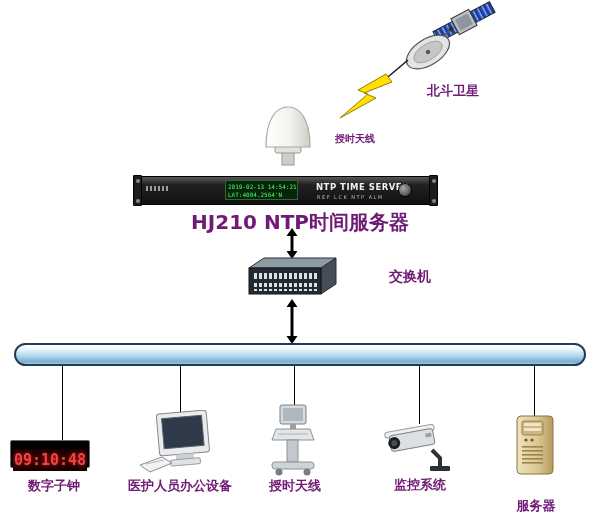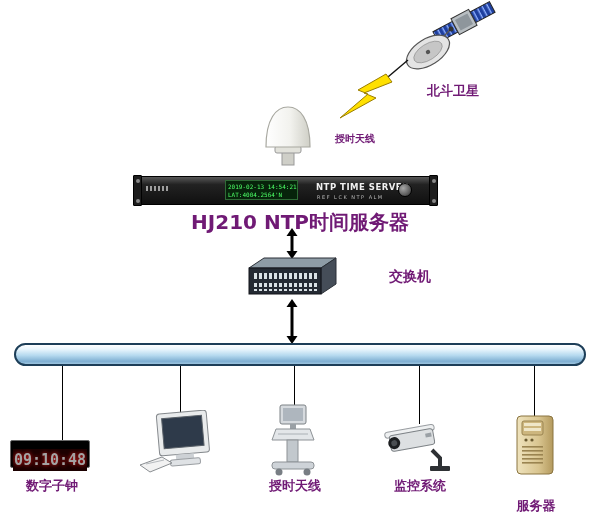--- a/index.html
+++ b/index.html
@@ -36,21 +36,21 @@
     font-size:8.5px; font-weight:bold; letter-spacing:.5px; white-space:nowrap; }
   .indicators { position:absolute; left:184px; top:19px; color:#b9b9b9; font-size:5px; letter-spacing:1.5px; white-space:nowrap; }
   .knob { position:absolute; right:26px; top:8px; width:14px; height:14px; border-radius:50%;
     background:radial-gradient(circle at 35% 35%,#a8a8a8,#2e2e2e); border:1px solid #000; }
 
   
   .clock { position:absolute; left:10px; top:440px; width:80px; height:28px; background:#000;
     border:1px solid #6a6a6a; border-radius:2px; display:flex; align-items:center; justify-content:center; }
   .clock-display { width:74px; height:22px; background:#1c0000; text-align:center; line-height:22px;
     font-family:"DejaVu Sans Mono","Liberation Mono",monospace; font-weight:bold; font-size:15px;
-    color:#a3a3a3; text-shadow:0 0 4px rgba(255,30,30,.85);margin-top:12px; }
+    color:#ef4444; text-shadow:0 0 4px rgba(255,30,30,.85);margin-top:12px; }
 </style>
 </head>
 <body>
 
 <div class="canvas">
 
   <div class="drop-line" style="left:62px;  top:364px; height:78px;"></div>
   <div class="drop-line" style="left:180px; top:364px; height:52px;"></div>
   <div class="drop-line" style="left:294px; top:364px; height:44px;"></div>
   <div class="drop-line" style="left:419px; top:364px; height:60px;"></div>
@@ -143,32 +143,33 @@
     <rect x="9" y="15" width="66" height="8" fill="url(#ports)"></rect>
     <rect x="9" y="27" width="66" height="8" fill="url(#ports)"></rect>
   </svg>
   <div class="label" style="left:344px; top:268px; width:52px; font-size:14px;margin-left:40px;">交换机</div>
 
   <div class="bus"></div>
 
   <div class="clock">
     <div class="clock-display">09:10:48</div>
   </div>
-  <div class="label" style="left:12px; top:479px; width:80px;">数字子钟</div>
+  <div class="label" style="left:0; top:479px; width:80px;text-align:right;">数字子钟</div>
 
   <svg class="abs" style="left:138px; top:410px;" width="84" height="64" viewBox="0 0 84 64">
     <g transform="rotate(-5 45 24)">
       <rect x="20" y="2" width="50" height="42" rx="3" fill="#e9ebec" stroke="#85898d"></rect>
       <rect x="25" y="7" width="40" height="30" fill="#2e3a4a" stroke="#596068"></rect>
       <rect x="36" y="44" width="18" height="5" fill="#cdd1d5"></rect>
       <rect x="30" y="49" width="30" height="6" rx="2" fill="#dfe2e5" stroke="#9a9ea2"></rect>
     </g>
     <polygon points="2,55 24,47 34,53 12,62" fill="#f2f2f2" stroke="#8a8e92"></polygon>
     <line x1="8" y1="54" x2="26" y2="50" stroke="#b5b9bd"></line>
   </svg>
+  <div class="label" style="left:120px; top:479px; width:120px;">医护人员办公设备</div>
 
   <svg class="abs" style="left:264px; top:404px;" width="62" height="72" viewBox="0 0 62 72">
     <rect x="16" y="1" width="26" height="19" rx="2" fill="#d6dade" stroke="#7d8286"></rect>
     <rect x="19" y="4" width="20" height="13" fill="#aeb6be"></rect>
     <rect x="26" y="20" width="6" height="5" fill="#9aa0a5"></rect>
     <polygon points="12,25 46,25 50,36 8,36" fill="#e3e6e9" stroke="#8d9296"></polygon>
     <line x1="14" y1="30" x2="44" y2="30" stroke="#aab0b5"></line>
     <rect x="23" y="36" width="11" height="22" fill="#c2c8cd" stroke="#8d9296"></rect>
     <rect x="8" y="58" width="42" height="7" rx="3" fill="#ced3d8" stroke="#8d9296"></rect>
     <circle cx="15" cy="68" r="3.5" fill="#787e84"></circle>
@@ -180,21 +181,21 @@
     <path d="M50,30 L58,38 L58,46" fill="none" stroke="#2e3134" stroke-width="4"></path>
     <rect x="48" y="46" width="20" height="5" rx="1" fill="#2e3134"></rect>
     <g transform="rotate(-10 30 20)">
       <rect x="4" y="8" width="50" height="6" rx="3" fill="#eef0f1" stroke="#9a9ea2"></rect>
       <rect x="8" y="12" width="44" height="16" rx="3" fill="#dde0e2" stroke="#7d8286"></rect>
       <circle cx="12" cy="20" r="6" fill="#1c1e20"></circle>
       <circle cx="12" cy="20" r="3" fill="#4a4e52"></circle>
       <rect x="44" y="16" width="6" height="4" fill="#9aa0a5"></rect>
     </g>
   </svg>
-  <div class="label" style="left:380px; top:479px; width:80px;">监控系统</div>
+  <div class="label" style="left:380px; top:479px; width:80px;font-family:Liberation Mono, monospace;">监控系统</div>
 
   <svg class="abs" style="left:512px; top:414px;" width="48" height="64" viewBox="0 0 48 64">
     <defs>
       <linearGradient id="tow" x1="0" y1="0" x2="1" y2="0">
         <stop offset="0" stop-color="#efe3bd"></stop>
           <stop offset=".6" stop-color="#d9c590"></stop>
           <stop offset="1" stop-color="#b49a5e"></stop>
       </linearGradient>
     </defs>
     <rect x="5" y="2" width="36" height="58" rx="4" fill="url(#tow)" stroke="#8a7440"></rect>

